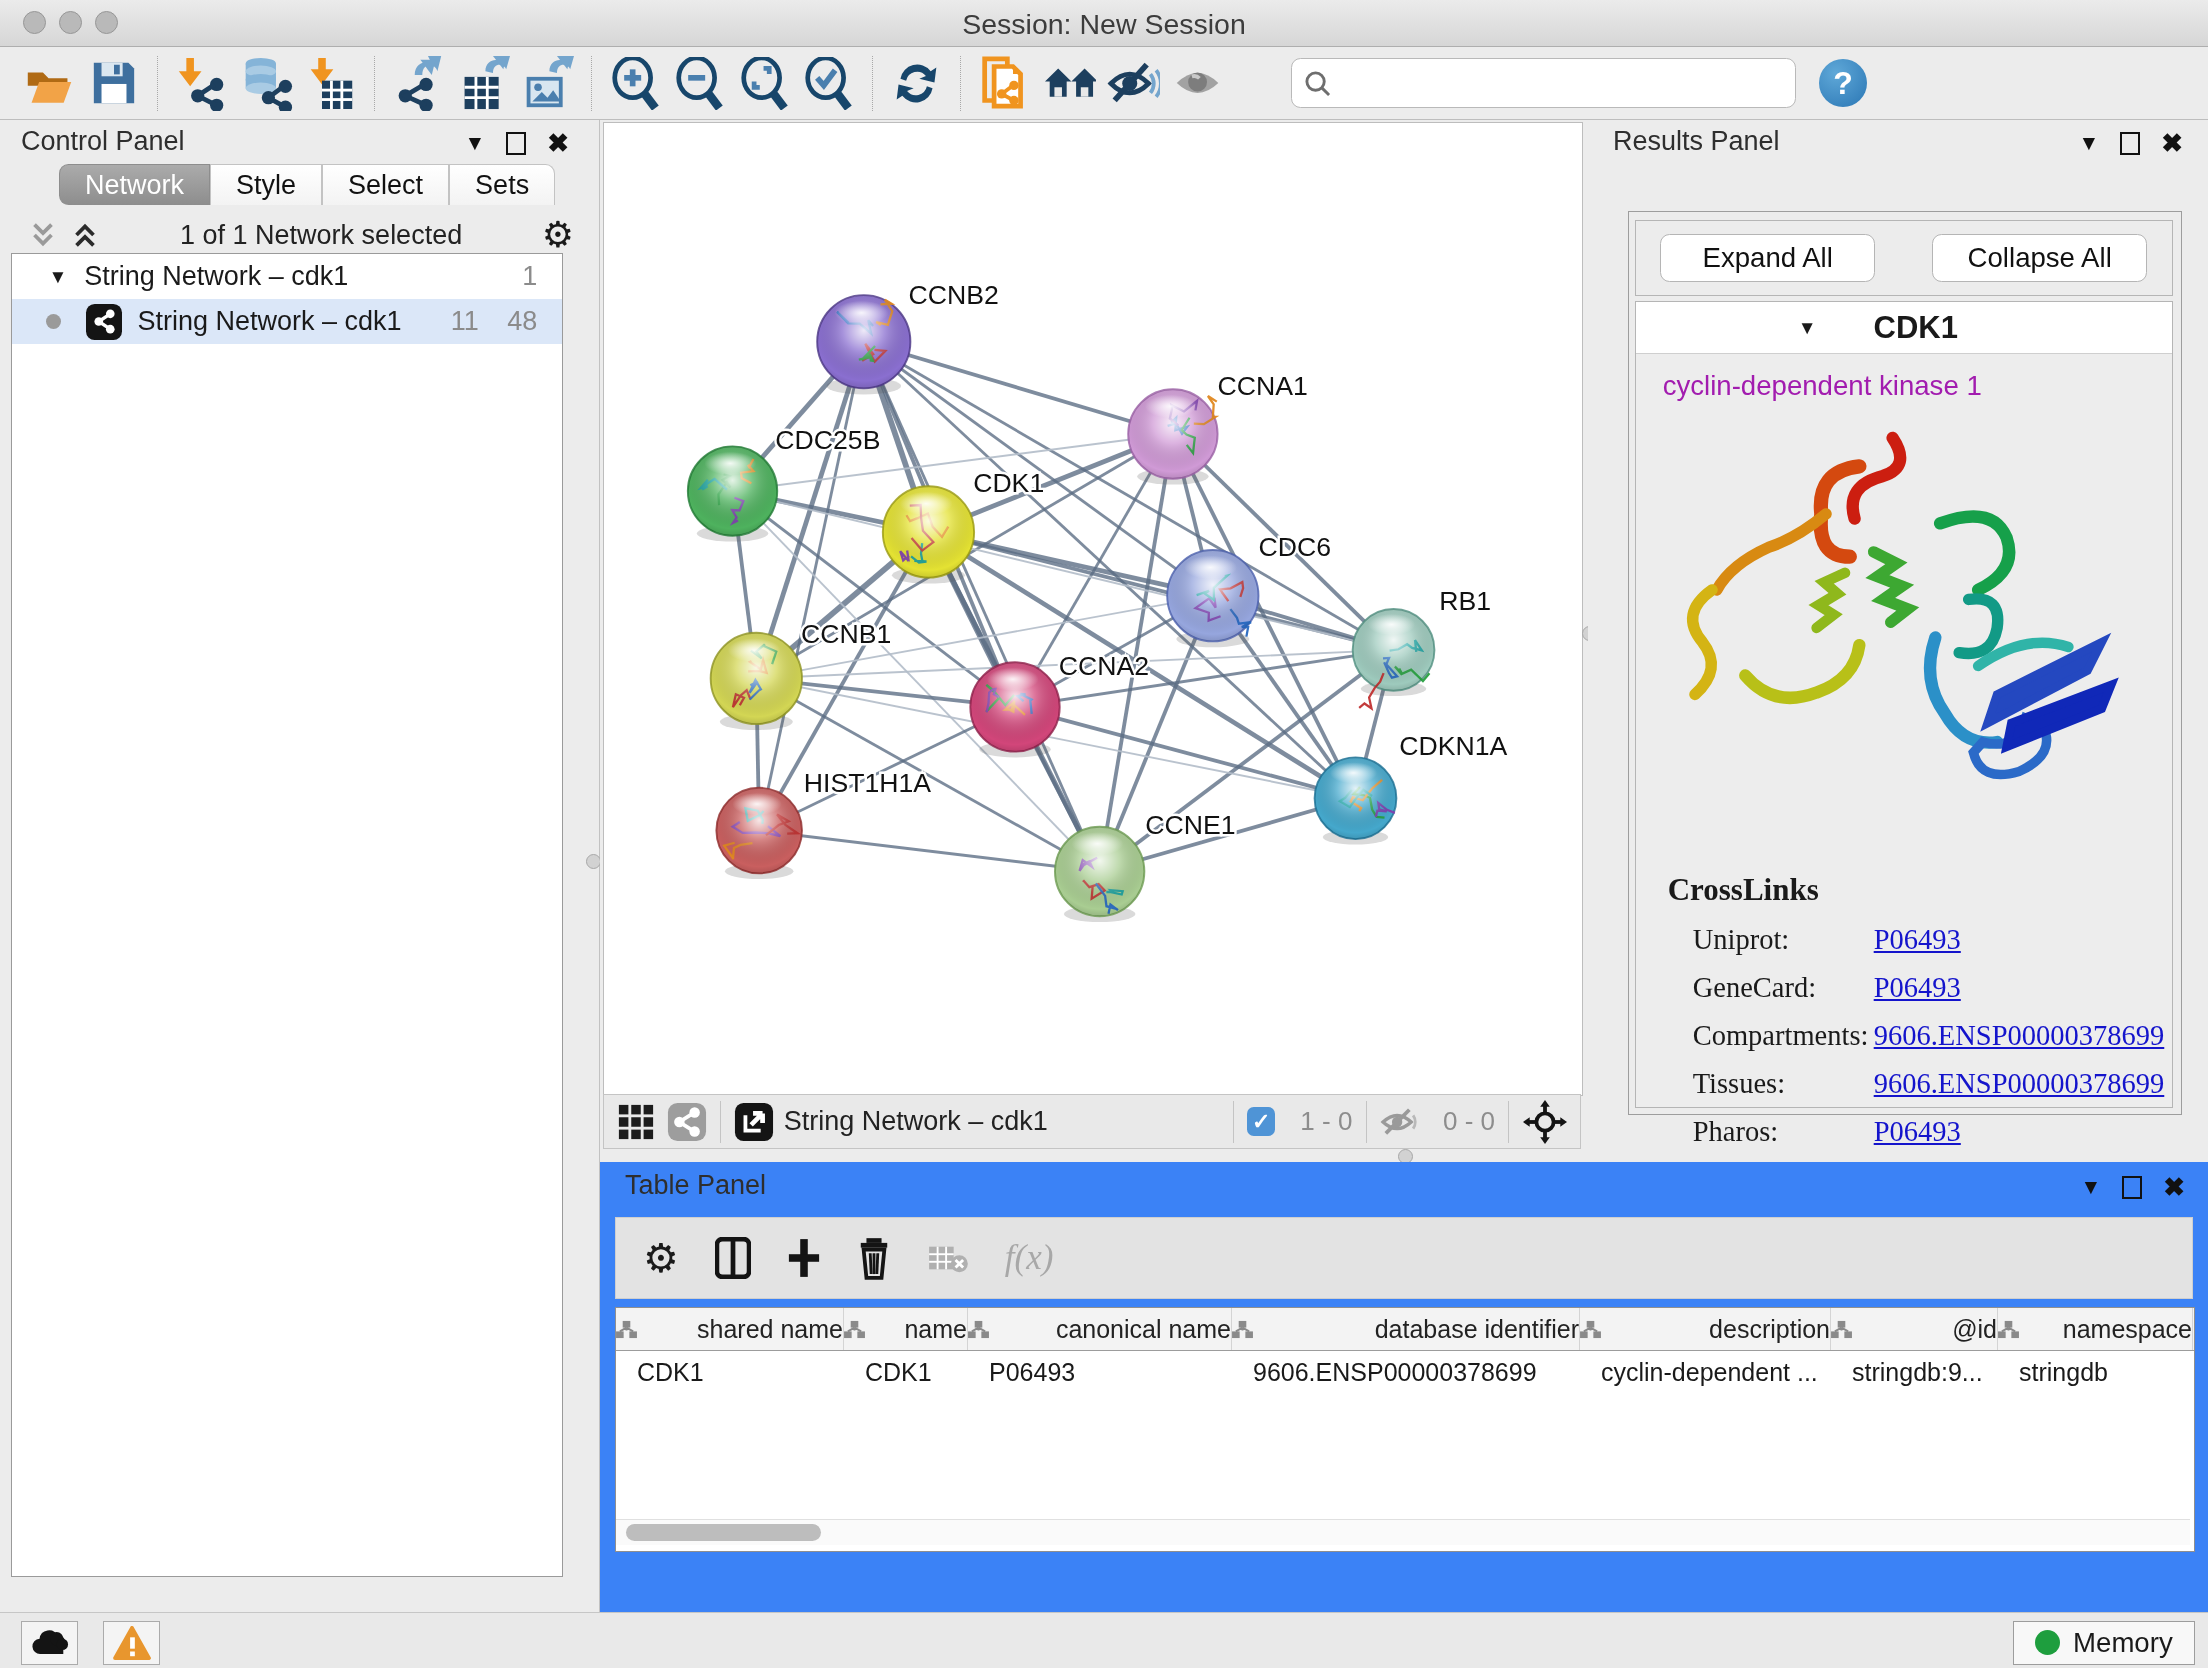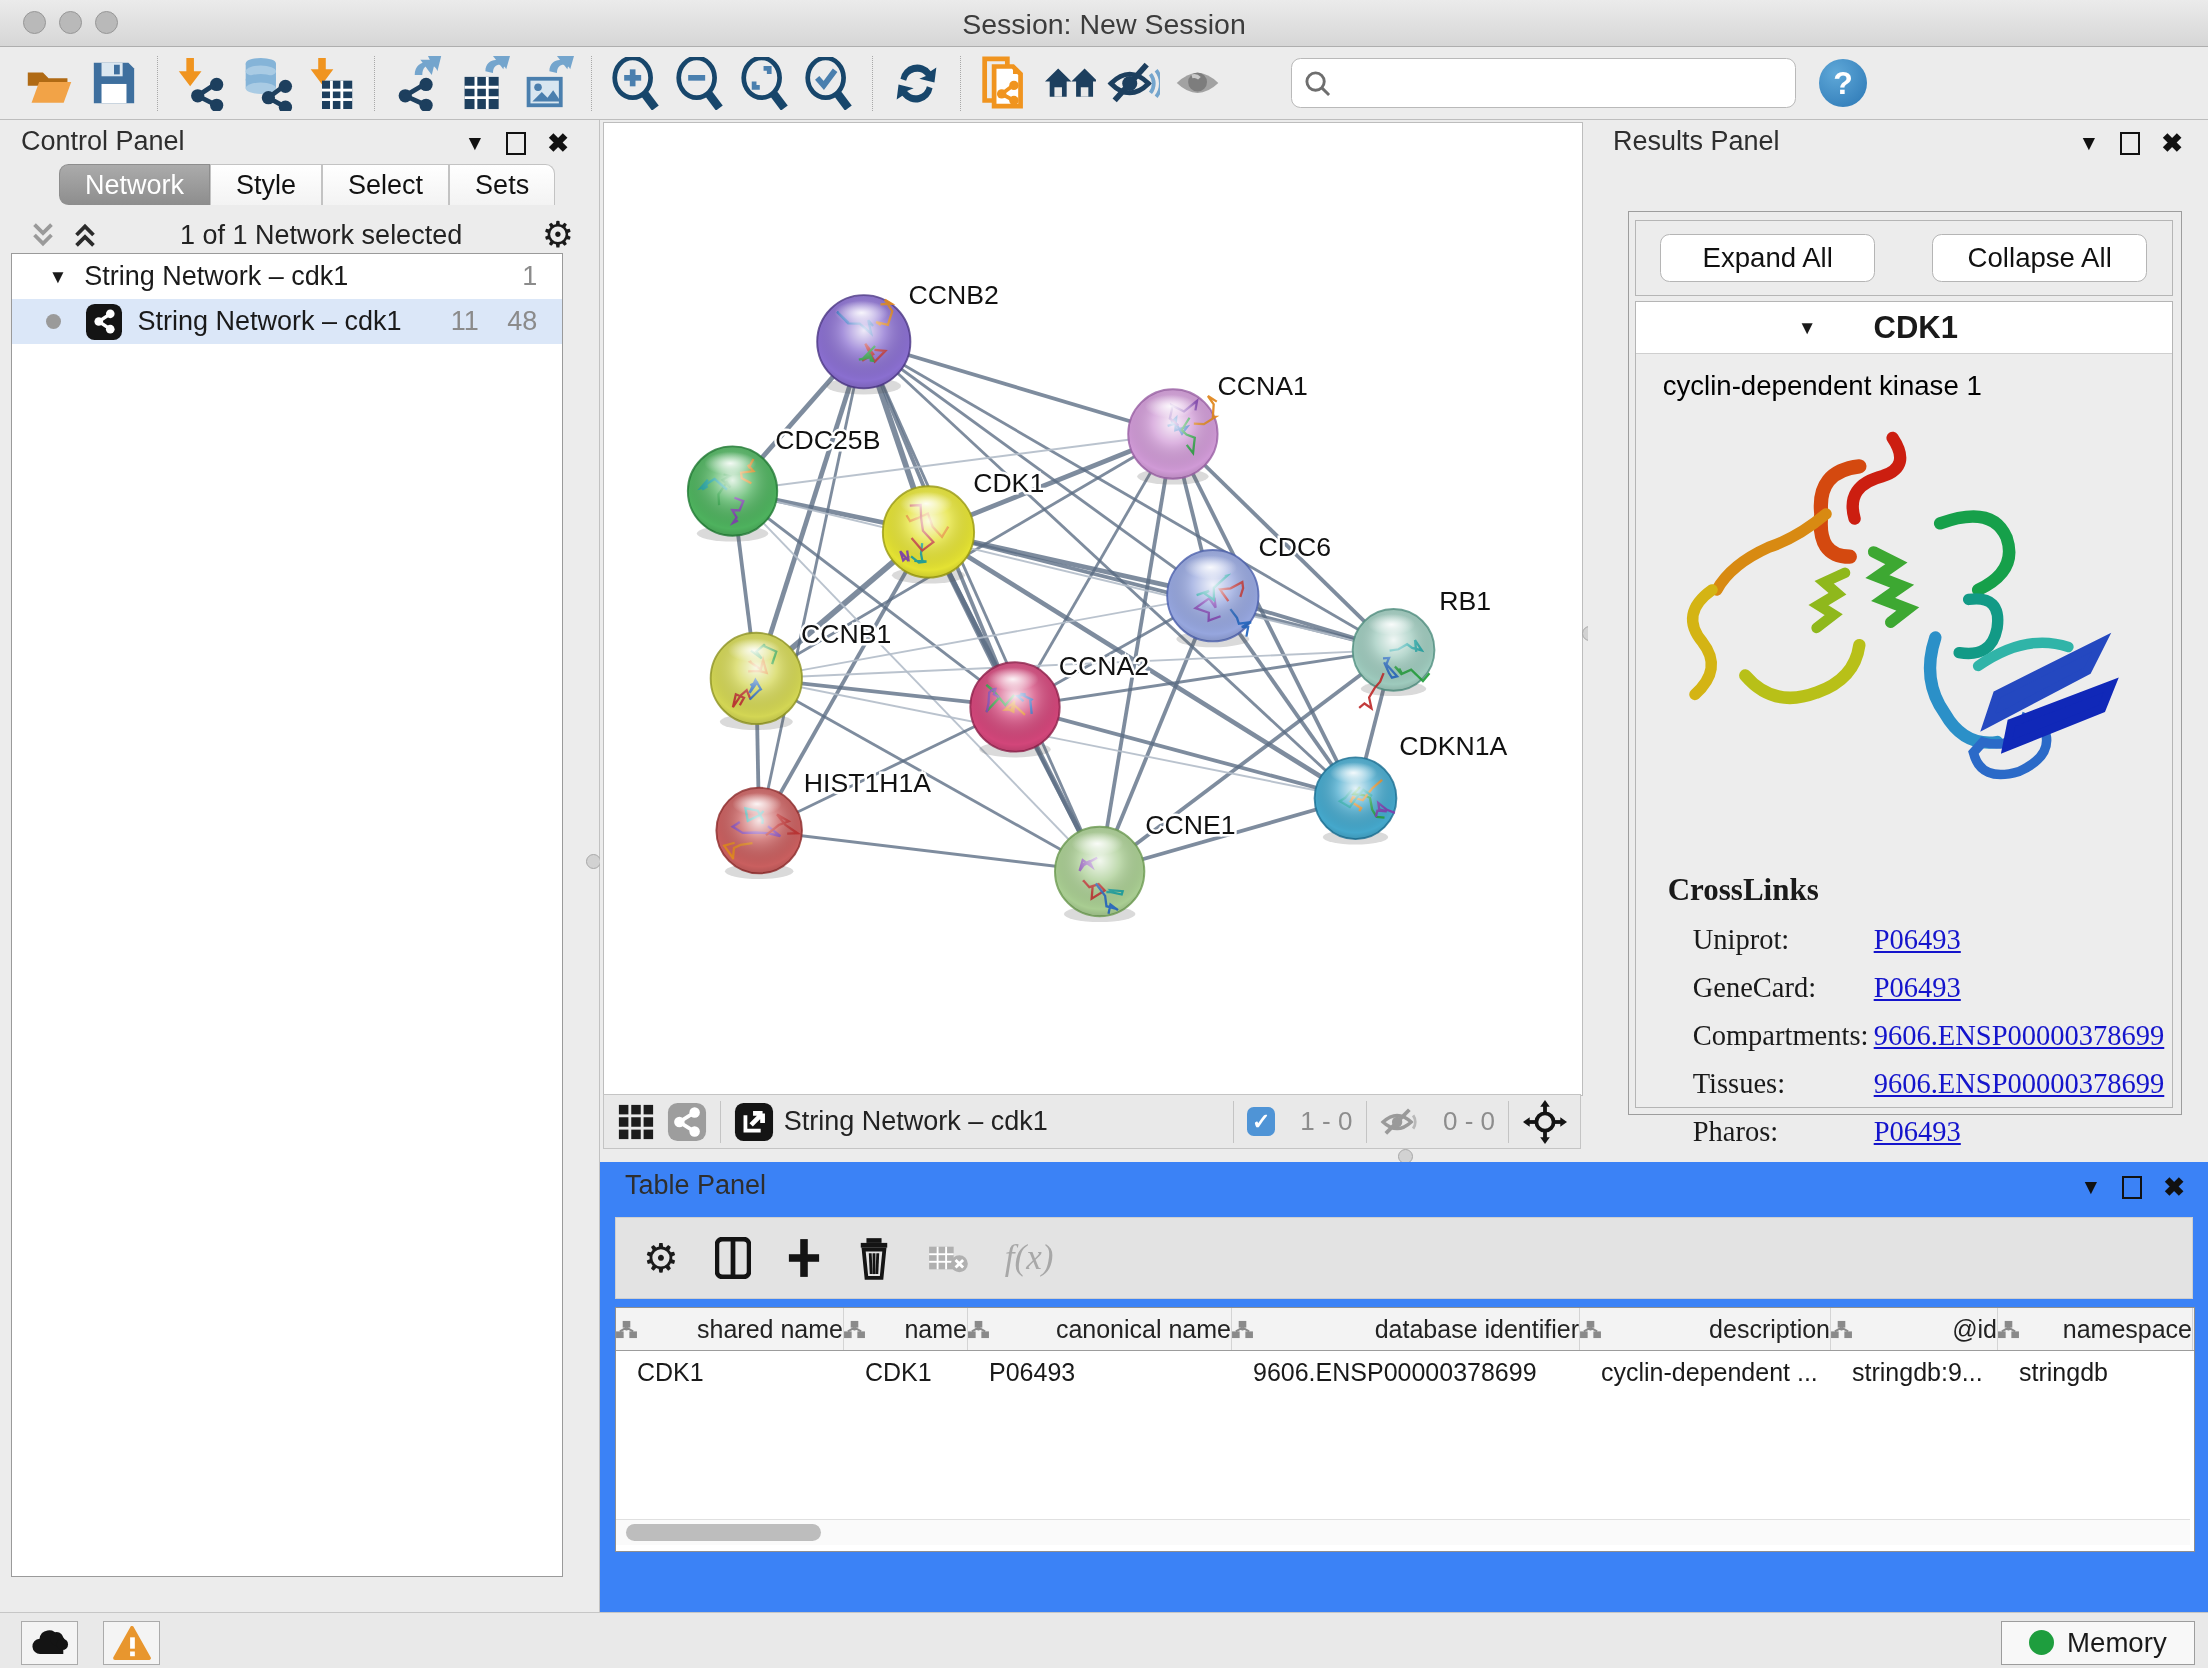--- a/index.html
+++ b/index.html
@@ -65,21 +65,21 @@
   #rp-tab .tab{border-radius:9.5px;}
   #rp-outer{left:40px;top:91px;width:552px;height:902px;background:#ececec;border:1.9px solid #9d9d9d;}
   #rp-buttons{left:5.7px;top:7.6px;width:536px;height:74px;border:1px solid #b5b5b5;background:#ececec;
     display:flex;align-items:center;justify-content:center;gap:57px;}
   .rp-btn{min-width:171px;height:46px;background:#fff;border:1px solid #b5b5b5;border-radius:9.5px;
     font-size:27.6px;display:flex;align-items:center;justify-content:center;padding:0 21px;color:#111;}
   #rp-card{left:5.7px;top:89px;width:536px;height:805px;border:1px solid #b5b5b5;background:#ededed;}
   #rp-card-head{left:0;top:0;width:536px;height:51px;background:#fff;border-bottom:1px solid #cfcfcf;
     display:flex;align-items:center;}
   #rp-gene{font-size:31px;font-weight:bold;}
-  #rp-desc{left:27px;top:68px;font-size:27.6px;color:#000000;}
+  #rp-desc{left:27px;top:68px;font-size:27.6px;color:#a21caf;}
   #protein-wrap{left:19px;top:107px;width:498px;height:417px;}
   #crosslinks{left:32px;top:570px;font-family:"Liberation Serif",serif;}
   #crosslinks-title{font-size:31px;font-weight:bold;}
   .cl-row{display:flex;margin-top:16px;font-size:28.5px;}
   .cl-label{width:181px;margin-left:25px;}
   .cl-link{color:#1414cc;text-decoration:underline;}
   
   #table-panel{left:600px;top:1162px;width:1608px;height:450px;background:#3b82f6;}
   #tp-header{left:25px;top:7.6px;}
   #tp-ctrls{right:23px;top:9.5px;}
@@ -96,21 +96,21 @@
   #tp-thumb{left:9.5px;top:3.8px;width:195px;height:17px;border-radius:8.6px;background:#bdbdbd;position:absolute;}
   #tp-tabs{left:0;top:398px;width:1608px;display:flex;justify-content:center;}
   #tp-tabs .tab{height:44px;}
   #tp-tabs .tab.active{border-radius:9.5px 0 0 9.5px;}
   #tp-tabs .tab:last-child{border-radius:0 9.5px 9.5px 0;}
   
   #status-bar{left:0;top:1612px;width:2208px;height:56px;background:#e9e9e9;border-top:1px solid #c6c6c6;}
   .sb-btn{position:absolute;top:7.6px;width:55px;height:42px;background:#f4f4f4;border:1.9px solid #ababab;
     display:flex;align-items:center;justify-content:center;}
   #memory-btn{position:absolute;right:13.3px;top:7.6px;height:42px;background:#f8f8f8;border:1.9px solid #9d9d9d;
-    display:flex;align-items:center;gap:13.3px;padding:0 27px;font-size:27.6px;}
+    display:flex;align-items:center;gap:13.3px;padding:0 21px;font-size:27.6px;}
   #memory-dot{width:25px;height:25px;border-radius:50%;background:#1e9e3e;}
   
   .knob{position:absolute;width:13.3px;height:13.3px;border-radius:50%;background:#d2d2d2;border:1px solid #a8a8a8;}
   .halo{paint-order:stroke;stroke:#ffffff;stroke-width:5px;}
 </style>
 </head>
 <body>
 
 <div id="titlebar" class="abs">
   <div class="traffic abs" style="left:23px"></div>

